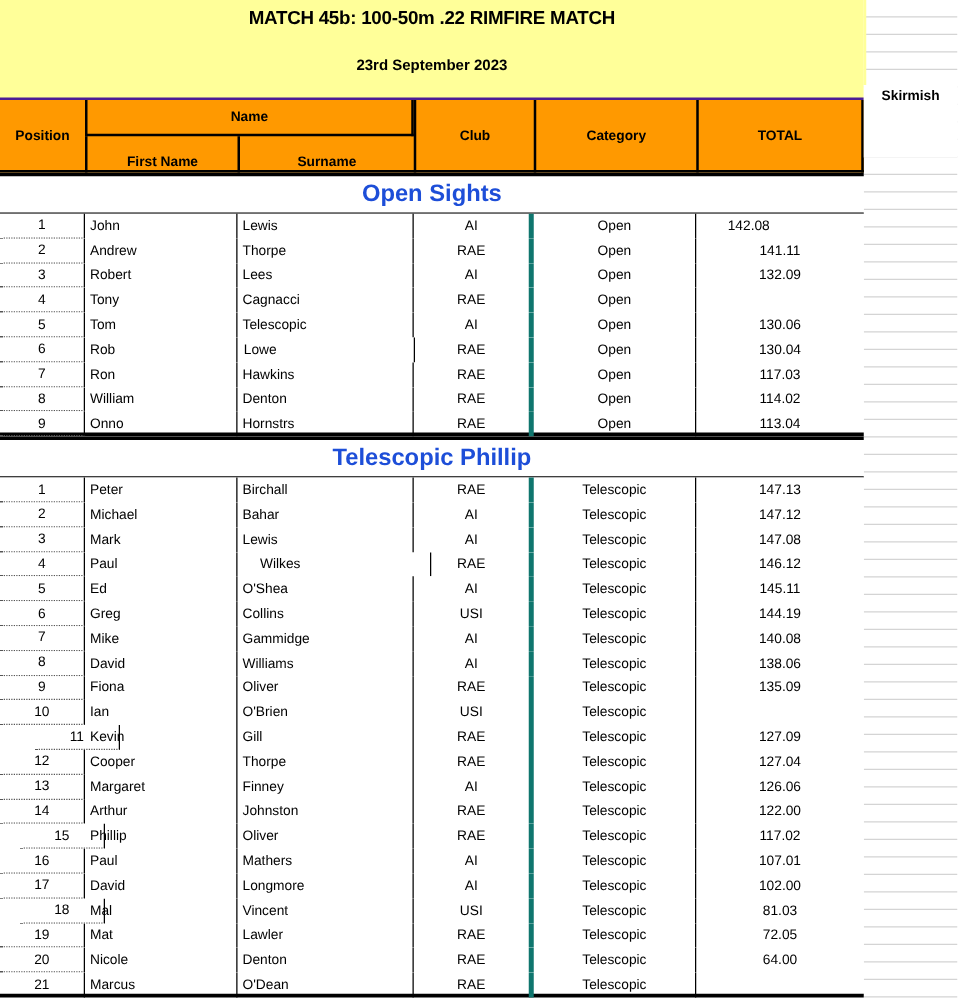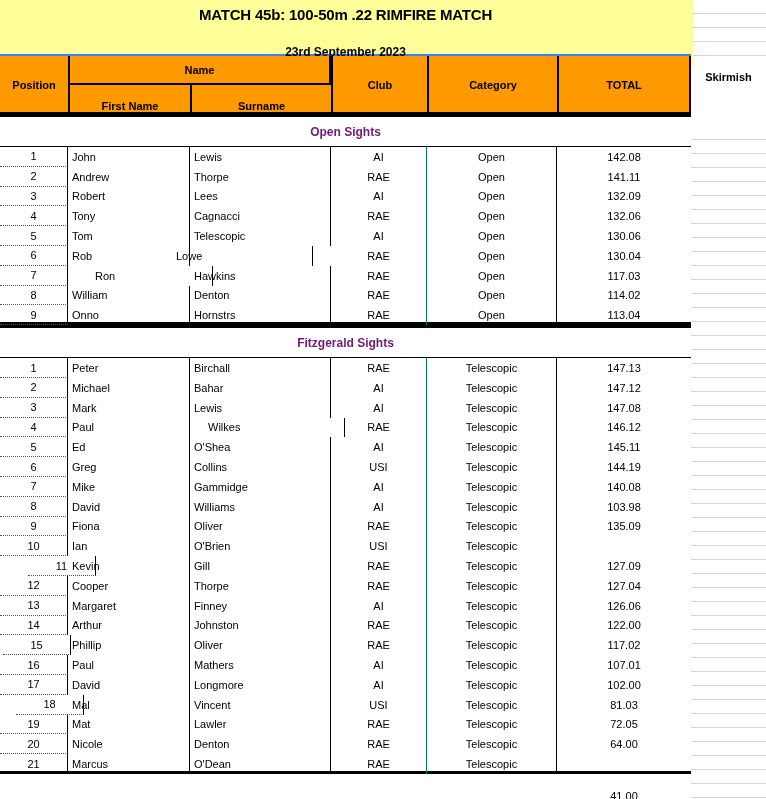--- a/index.html
+++ b/index.html
@@ -23,22 +23,22 @@
   .gridline {
     position:absolute; left:0; width:75px; height:1px; background:#d4d4d4;
   }
 
   
   #main { position:absolute; left:0; top:0; width:691px; }
 
   
   #banner {
     background:#ffff99;
-    height:56px;
-    border-bottom:2px solid #3b82f6;
+    height:80px;
+    border-bottom:2px solid #4c1d95;
     position:relative;
   }
   #title {
     position:absolute; left:0; right:0; top:6px;
     text-align:center;
     font-size:15px; font-weight:bold; color:#000;
     letter-spacing:-0.2px;
   }
   #date {
     position:absolute; left:0; right:0; top:45px;
@@ -74,40 +74,40 @@
     display:flex; align-items:center; justify-content:center;
     font-size:11px; font-weight:bold; color:#000;
   }
 
   
   .section-band {
     height:33px; background:#ffffff;
     border-top:3px solid #000;
     border-bottom:1px solid #000;
     display:flex; align-items:center; justify-content:center;
-    font-size:12px; font-weight:bold; color:#701a75;
+    font-size:19px; font-weight:bold; color:#1d4ed8;
   }
 
   
   .row { position:relative; height:19.8px; background:#ffffff; }
   .cell {
     position:absolute; top:0; height:19.8px;
     display:flex; align-items:center;
     font-size:11px; color:#000;
     white-space:nowrap; overflow:hidden;
   }
   .c-pos {
     justify-content:center;
     border-bottom:1px dotted #555;
     border-right:1px solid #000;
   }
   .row:last-child .c-pos { border-bottom:none; }
   .c-first { padding-left:4px; border-right:1px solid #000; }
   .c-sur   { padding-left:4px; border-right:1px solid #000; }
-  .c-club  { justify-content:center; border-right:1px solid #0f766e; }
+  .c-club  { justify-content:center; border-right:4px solid #0f766e; }
   .c-cat   { justify-content:center; border-right:1px solid #000; }
   .c-tot   { justify-content:center; }
 
   .block-end { border-bottom:3px solid #000; }
 
   
   #skirmish-col { position:absolute; left:691px; top:0; width:75px; }
   #skirmish-head {
     position:absolute; left:691px; top:68px; width:75px; height:58px;
     background:#ffffff;
@@ -206,21 +206,21 @@
     </div>
 
     <div id="body">
         <div class="section-band">Open Sights</div>
         <div class="row">
           <div class="cell c-pos" style="left: 0px; width: 68px;">1</div>
           <div class="cell c-first" style="left: 68px; width: 122px;">John</div>
           <div class="cell c-sur" style="left: 190px; width: 141px;">Lewis</div>
           <div class="cell c-club" style="left: 331px; width: 96px;">AI</div>
           <div class="cell c-cat" style="left: 427px; width: 130px;">Open</div>
-          <div class="cell c-tot" style="left: 557px; width: 134px;">142.08</div>
+          <div class="cell c-tot" style="left: 532px; width: 134px;">142.08</div>
         </div>
         <div class="row">
           <div class="cell c-pos" style="left: 0px; width: 68px;">2</div>
           <div class="cell c-first" style="left: 68px; width: 122px;">Andrew</div>
           <div class="cell c-sur" style="left: 190px; width: 141px;">Thorpe</div>
           <div class="cell c-club" style="left: 331px; width: 96px;">RAE</div>
           <div class="cell c-cat" style="left: 427px; width: 130px;">Open</div>
           <div class="cell c-tot" style="left: 557px; width: 134px;">141.11</div>
         </div>
         <div class="row">
@@ -230,41 +230,40 @@
           <div class="cell c-club" style="left: 331px; width: 96px;">AI</div>
           <div class="cell c-cat" style="left: 427px; width: 130px;">Open</div>
           <div class="cell c-tot" style="left: 557px; width: 134px;">132.09</div>
         </div>
         <div class="row">
           <div class="cell c-pos" style="left: 0px; width: 68px;">4</div>
           <div class="cell c-first" style="left: 68px; width: 122px;">Tony</div>
           <div class="cell c-sur" style="left: 190px; width: 141px;">Cagnacci</div>
           <div class="cell c-club" style="left: 331px; width: 96px;">RAE</div>
           <div class="cell c-cat" style="left: 427px; width: 130px;">Open</div>
-          <div class="cell c-tot" style="left: 557px; width: 134px;">132.06</div>
         </div>
         <div class="row">
           <div class="cell c-pos" style="left: 0px; width: 68px;">5</div>
           <div class="cell c-first" style="left: 68px; width: 122px;">Tom</div>
           <div class="cell c-sur" style="left: 190px; width: 141px;">Telescopic</div>
           <div class="cell c-club" style="left: 331px; width: 96px;">AI</div>
           <div class="cell c-cat" style="left: 427px; width: 130px;">Open</div>
           <div class="cell c-tot" style="left: 557px; width: 134px;">130.06</div>
         </div>
         <div class="row">
           <div class="cell c-pos" style="left: 0px; width: 68px;">6</div>
           <div class="cell c-first" style="left: 68px; width: 122px;">Rob</div>
-          <div class="cell c-sur" style="left: 172px; width: 141px;">Lowe</div>
+          <div class="cell c-sur" style="left: 191px; width: 141px;">Lowe</div>
           <div class="cell c-club" style="left: 331px; width: 96px;">RAE</div>
           <div class="cell c-cat" style="left: 427px; width: 130px;">Open</div>
           <div class="cell c-tot" style="left: 557px; width: 134px;">130.04</div>
         </div>
         <div class="row">
           <div class="cell c-pos" style="left: 0px; width: 68px;">7</div>
-          <div class="cell c-first" style="left: 68px; width: 122px; margin-left: 23px;">Ron</div>
+          <div class="cell c-first" style="left: 68px; width: 122px;">Ron</div>
           <div class="cell c-sur" style="left: 190px; width: 141px;">Hawkins</div>
           <div class="cell c-club" style="left: 331px; width: 96px;">RAE</div>
           <div class="cell c-cat" style="left: 427px; width: 130px;">Open</div>
           <div class="cell c-tot" style="left: 557px; width: 134px;">117.03</div>
         </div>
         <div class="row">
           <div class="cell c-pos" style="left: 0px; width: 68px;">8</div>
           <div class="cell c-first" style="left: 68px; width: 122px;">William</div>
           <div class="cell c-sur" style="left: 190px; width: 141px;">Denton</div>
           <div class="cell c-club" style="left: 331px; width: 96px;">RAE</div>
@@ -272,21 +271,21 @@
           <div class="cell c-tot" style="left: 557px; width: 134px;">114.02</div>
         </div>
         <div class="row block-end">
           <div class="cell c-pos" style="left: 0px; width: 68px;">9</div>
           <div class="cell c-first" style="left: 68px; width: 122px;">Onno</div>
           <div class="cell c-sur" style="left: 190px; width: 141px;">Hornstrs</div>
           <div class="cell c-club" style="left: 331px; width: 96px;">RAE</div>
           <div class="cell c-cat" style="left: 427px; width: 130px;">Open</div>
           <div class="cell c-tot" style="left: 557px; width: 134px;">113.04</div>
         </div>
-        <div class="section-band">Fitzgerald Sights</div>
+        <div class="section-band">Telescopic Phillip</div>
         <div class="row">
           <div class="cell c-pos" style="left: 0px; width: 68px;">1</div>
           <div class="cell c-first" style="left: 68px; width: 122px;">Peter</div>
           <div class="cell c-sur" style="left: 190px; width: 141px;">Birchall</div>
           <div class="cell c-club" style="left: 331px; width: 96px;">RAE</div>
           <div class="cell c-cat" style="left: 427px; width: 130px;">Telescopic</div>
           <div class="cell c-tot" style="left: 557px; width: 134px;">147.13</div>
         </div>
         <div class="row">
           <div class="cell c-pos" style="left: 0px; width: 68px;">2</div>
@@ -335,21 +334,21 @@
           <div class="cell c-club" style="left: 331px; width: 96px;">AI</div>
           <div class="cell c-cat" style="left: 427px; width: 130px;">Telescopic</div>
           <div class="cell c-tot" style="left: 557px; width: 134px;">140.08</div>
         </div>
         <div class="row">
           <div class="cell c-pos" style="left: 0px; width: 68px;">8</div>
           <div class="cell c-first" style="left: 68px; width: 122px;">David</div>
           <div class="cell c-sur" style="left: 190px; width: 141px;">Williams</div>
           <div class="cell c-club" style="left: 331px; width: 96px;">AI</div>
           <div class="cell c-cat" style="left: 427px; width: 130px;">Telescopic</div>
-          <div class="cell c-tot" style="left: 557px; width: 134px;">103.98</div>
+          <div class="cell c-tot" style="left: 557px; width: 134px;">138.06</div>
         </div>
         <div class="row">
           <div class="cell c-pos" style="left: 0px; width: 68px;">9</div>
           <div class="cell c-first" style="left: 68px; width: 122px;">Fiona</div>
           <div class="cell c-sur" style="left: 190px; width: 141px;">Oliver</div>
           <div class="cell c-club" style="left: 331px; width: 96px;">RAE</div>
           <div class="cell c-cat" style="left: 427px; width: 130px;">Telescopic</div>
           <div class="cell c-tot" style="left: 557px; width: 134px;">135.09</div>
         </div>
         <div class="row">
@@ -385,21 +384,21 @@
         </div>
         <div class="row">
           <div class="cell c-pos" style="left: 0px; width: 68px;">14</div>
           <div class="cell c-first" style="left: 68px; width: 122px;">Arthur</div>
           <div class="cell c-sur" style="left: 190px; width: 141px;">Johnston</div>
           <div class="cell c-club" style="left: 331px; width: 96px;">RAE</div>
           <div class="cell c-cat" style="left: 427px; width: 130px;">Telescopic</div>
           <div class="cell c-tot" style="left: 557px; width: 134px;">122.00</div>
         </div>
         <div class="row">
-          <div class="cell c-pos" style="left: 3px; width: 68px;">15</div>
+          <div class="cell c-pos" style="left: 16px; width: 68px;">15</div>
           <div class="cell c-first" style="left: 68px; width: 122px;">Phillip</div>
           <div class="cell c-sur" style="left: 190px; width: 141px;">Oliver</div>
           <div class="cell c-club" style="left: 331px; width: 96px;">RAE</div>
           <div class="cell c-cat" style="left: 427px; width: 130px;">Telescopic</div>
           <div class="cell c-tot" style="left: 557px; width: 134px;">117.02</div>
         </div>
         <div class="row">
           <div class="cell c-pos" style="left: 0px; width: 68px;">16</div>
           <div class="cell c-first" style="left: 68px; width: 122px;">Paul</div>
           <div class="cell c-sur" style="left: 190px; width: 141px;">Mathers</div>

